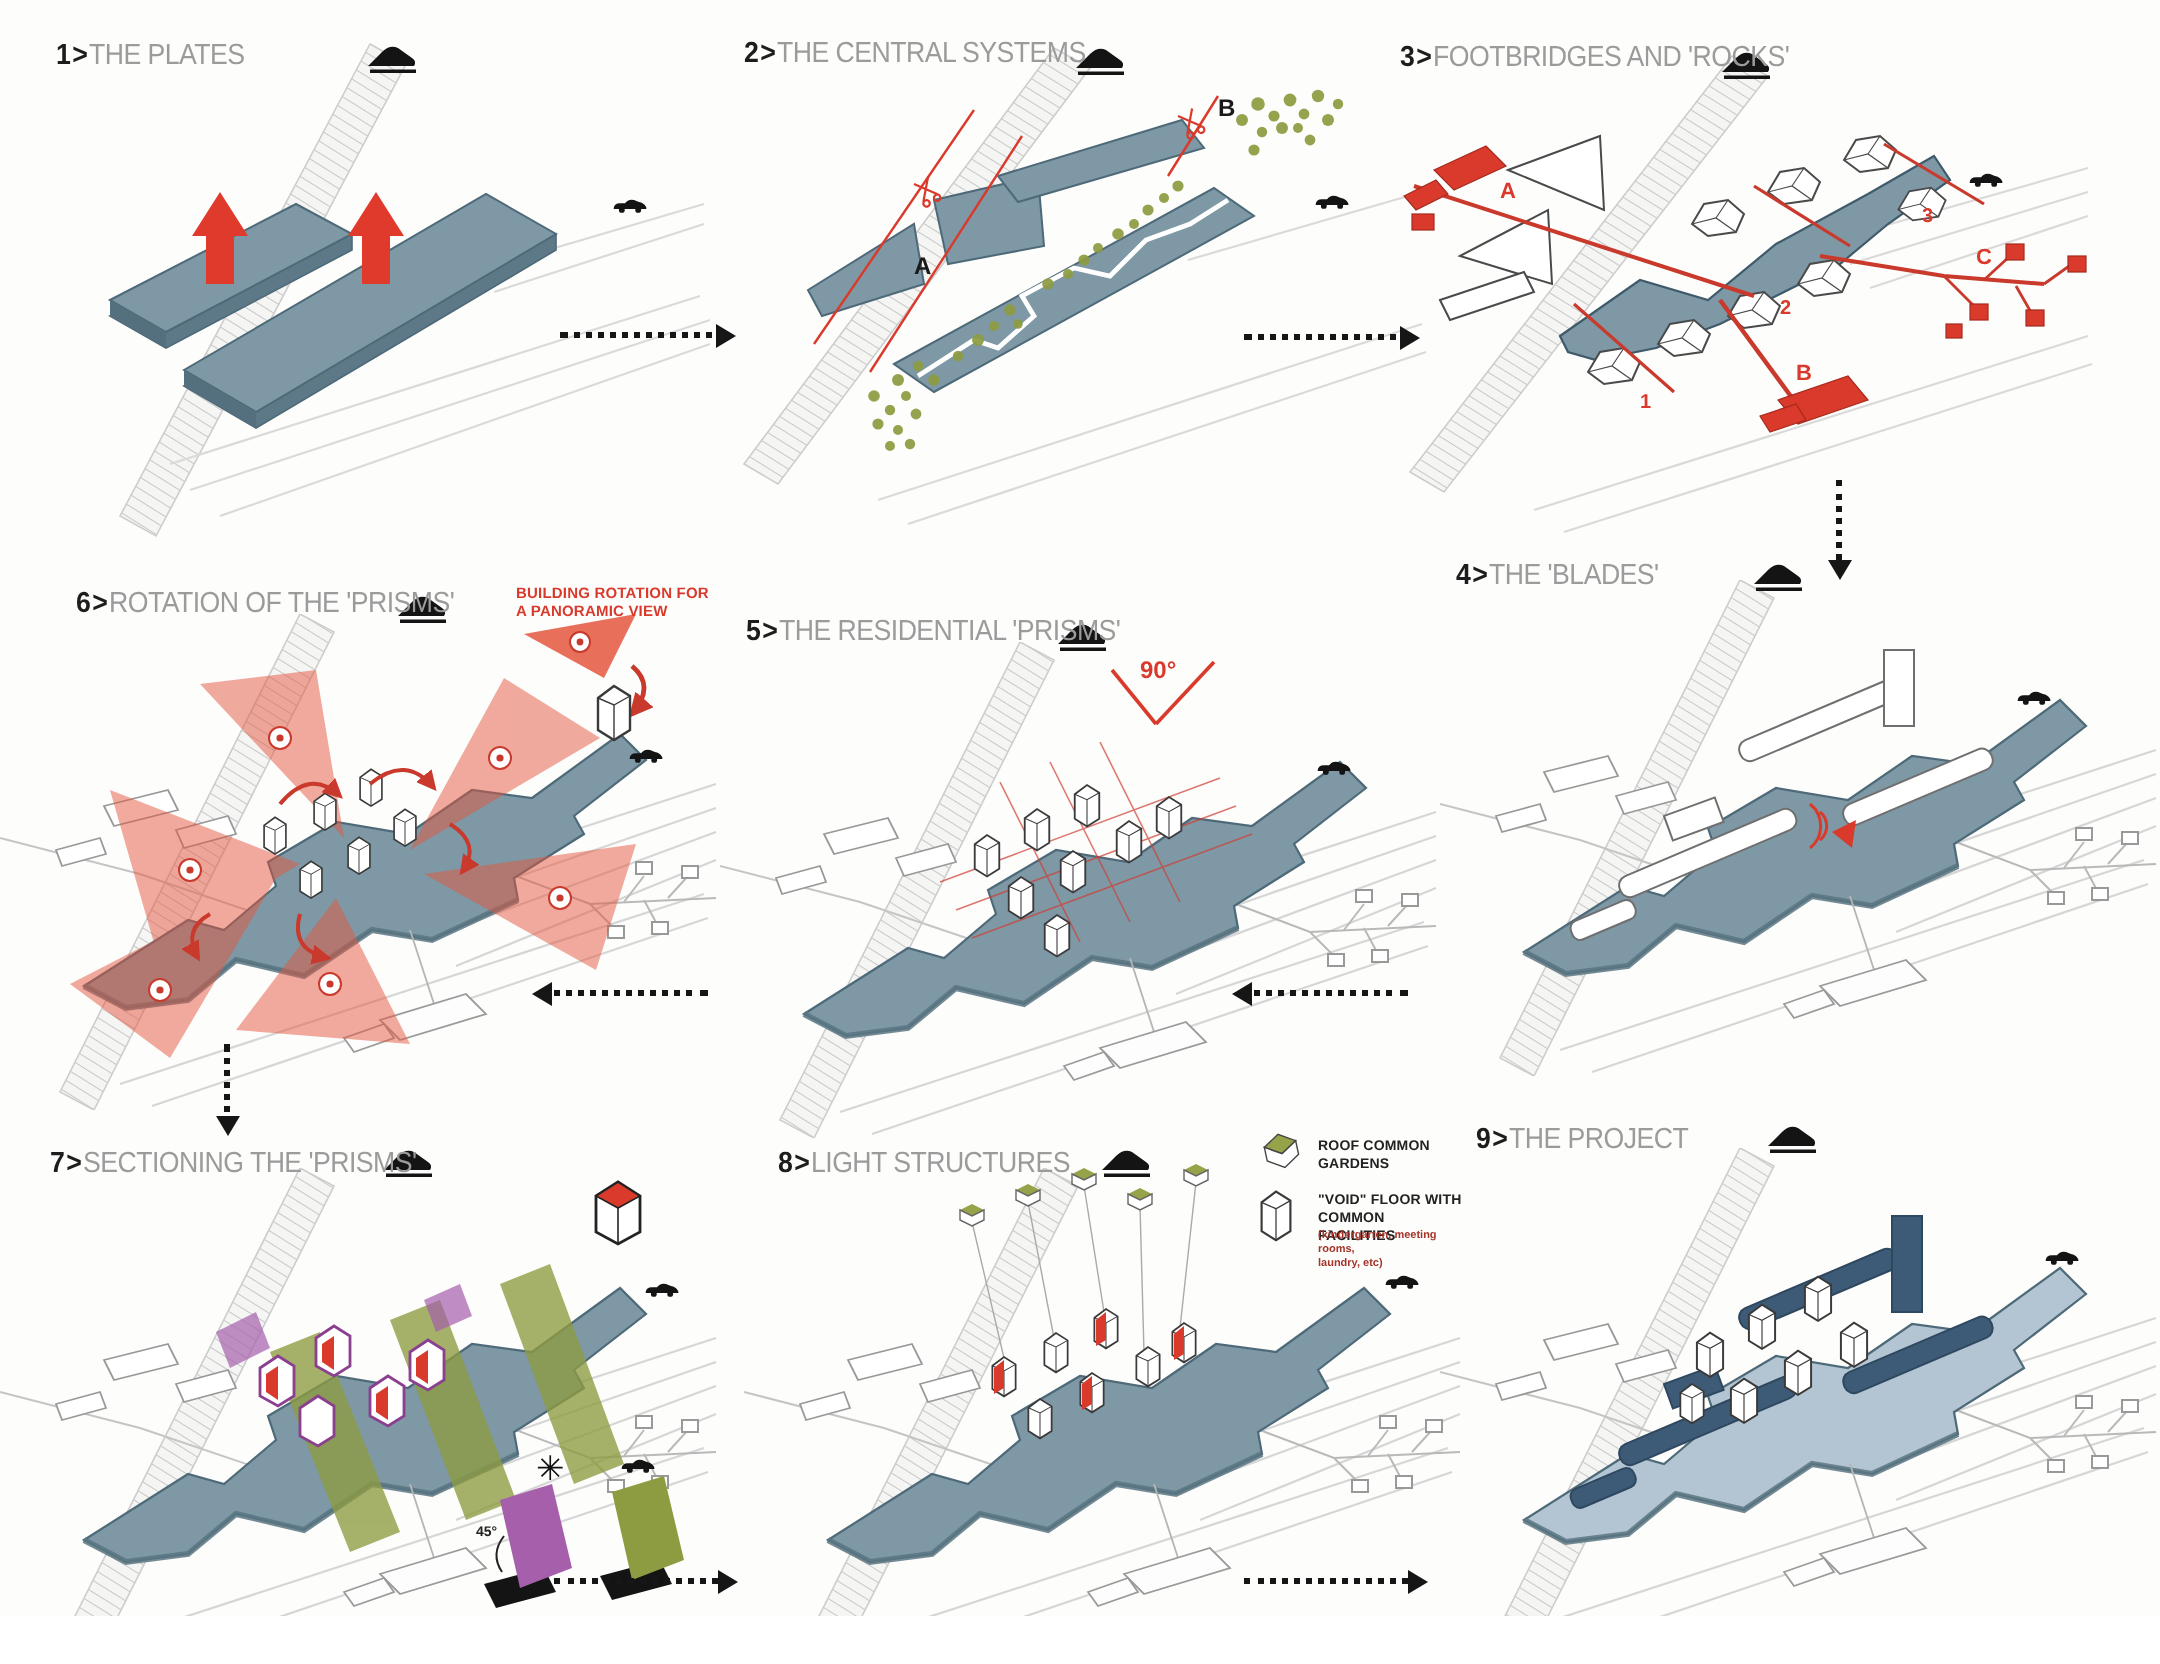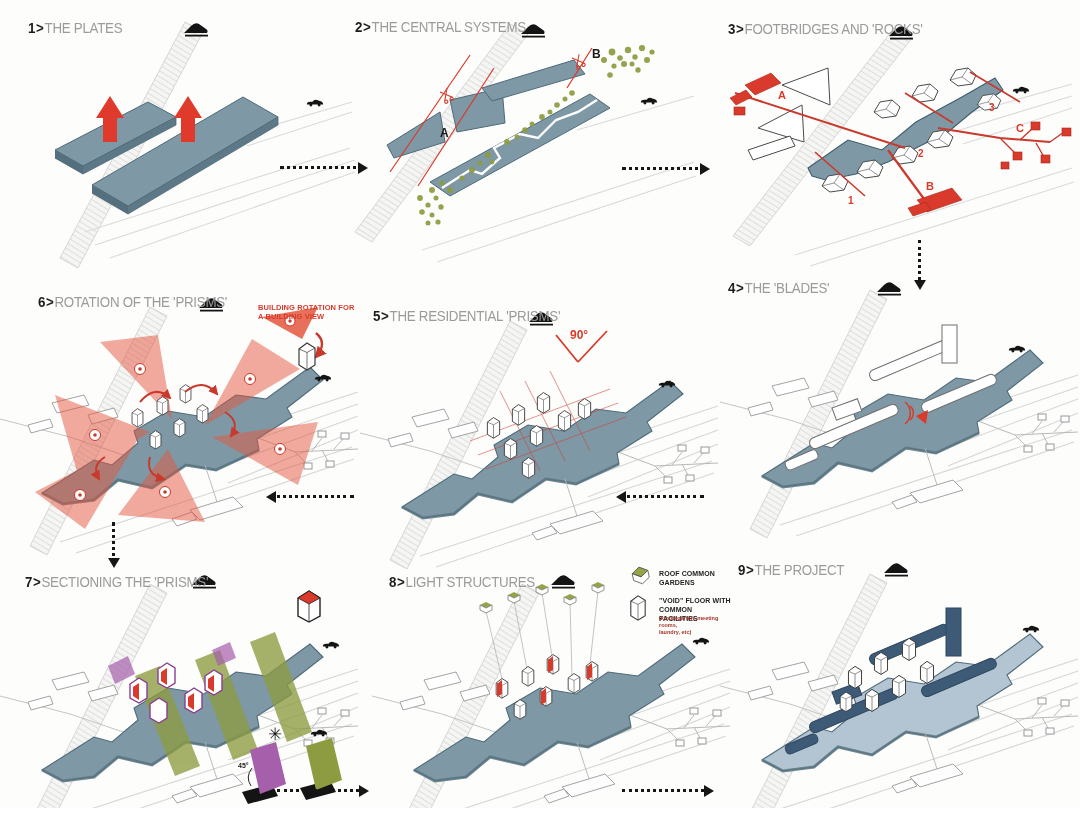--- a/index.html
+++ b/index.html
@@ -4,21 +4,21 @@
 <style>
   html,body{margin:0;padding:0;background:#ffffff;}
   body{font-family:"Liberation Sans",sans-serif;}
   #stage{position:relative;width:1080px;height:808px;background:#fdfdfc;overflow:hidden;}
   .panel{position:absolute;width:360px;height:278px;}
   .panel svg{position:absolute;left:0;top:0;}
   .prow{position:absolute;white-space:nowrap;font-size:14.5px;letter-spacing:-.3px;transform:scaleX(.92);transform-origin:0 0;z-index:5;}
   .pnum{font-weight:700;color:#1d1d1d;}
   .psep{font-weight:700;color:#1d1d1d;padding:0 1px;}
   .ptit{color:#9b9b9b;font-weight:400;}
-  .legend-red{position:absolute;font-size:7.5px;font-weight:700;color:#d93a2b;line-height:1.25;letter-spacing:.1px;z-index:5;margin-top:11px;}
+  .legend-red{position:absolute;font-size:7.5px;font-weight:700;color:#d93a2b;line-height:1.25;letter-spacing:.1px;z-index:5;}
   .legend-blk{position:absolute;font-size:7px;font-weight:700;color:#222;line-height:1.3;letter-spacing:.1px;z-index:5;}
   .legend-sub{position:absolute;font-size:5.5px;font-weight:700;color:#a5342a;line-height:1.25;z-index:5;}
   
   .arr{position:absolute;z-index:6;}
   .arr-r{height:0;border-top:3px dotted #161616;}
   .arr-r::after{content:"";position:absolute;right:-10px;top:-7.5px;border:6px solid transparent;border-left:10px solid #161616;}
   .arr-l{height:0;border-top:3px dotted #161616;}
   .arr-l::before{content:"";position:absolute;left:-10px;top:-7.5px;border:6px solid transparent;border-right:10px solid #161616;}
   .arr-d{width:0;border-left:3px dotted #161616;}
   .arr-d::after{content:"";position:absolute;left:-7.5px;bottom:-10px;border:6px solid transparent;border-top:10px solid #161616;}
@@ -117,21 +117,21 @@
     </g>
     <g fill="#e03a2c">
       <polygon points="110,96 96,118 103,118 103,142 117,142 117,118 124,118"></polygon>
       <polygon points="188,96 174,118 181,118 181,142 195,142 195,118 202,118"></polygon>
     </g>
     <use href="#sym-train" x="183" y="22" width="26" height="16"></use>
     <use href="#sym-car" x="306" y="98" width="18" height="9"></use>
   </svg>
 </div>
 
-<div class="panel" style="left:342px;top:0">
+<div class="panel" style="left:359px;top:0">
   <div class="prow" style="left:13px;top:19px">
     <span class="pnum">2</span><span class="psep">&gt;</span><span class="ptit">THE CENTRAL SYSTEMS</span>
   </div>
   <svg width="360" height="278" viewBox="0 0 360 278">
     <polygon points="168,24 186,34 30,242 13,232" fill="url(#hatch)" stroke="#cdcdcd" stroke-width="0.8"></polygon>
     <g stroke="#dadada" stroke-width="1.1" fill="none">
       <path d="M80,250 L352,162"></path>
           <path d="M95,262 L354,176"></path>
           <path d="M235,130 L352,96"></path>
     </g>
@@ -199,21 +199,21 @@
           <circle cx="86" cy="223" r="2.5"></circle>
           <circle cx="96" cy="222" r="2.6"></circle>
     </g>
     <text class="lblA" x="98" y="137" font-size="12">A</text>
     <text class="lblA" x="250" y="58" font-size="12">B</text>
     <use href="#sym-train" x="178" y="23" width="26" height="16"></use>
     <use href="#sym-car" x="298" y="96" width="18" height="9"></use>
   </svg>
 </div>
 
-<div class="panel" style="left:720px;top:0">
+<div class="panel" style="left:692px;top:0">
   <div class="prow" style="left:8px;top:21px">
     <span class="pnum">3</span><span class="psep">&gt;</span><span class="ptit">FOOTBRIDGES AND 'ROCKS'</span>
   </div>
   <svg width="360" height="278" viewBox="0 0 360 278">
     <polygon points="174,28 192,38 30,246 13,236" fill="url(#hatch)" stroke="#cdcdcd" stroke-width="0.8"></polygon>
     <g stroke="#dadada" stroke-width="1.1" fill="none">
       <path d="M75,255 L352,168"></path>
           <path d="M90,266 L354,182"></path>
           <path d="M225,120 L352,84"></path>
           <path d="M233,132 L352,96"></path>
@@ -266,21 +266,21 @@
     <use href="#sym-car" x="292" y="85" width="18" height="9"></use>
   </svg>
 </div>
 
 <div class="panel" style="left:0;top:277px">
   <div class="prow" style="left:38px;top:17px">
     <span class="pnum">6</span><span class="psep">&gt;</span><span class="ptit">ROTATION OF THE 'PRISMS'</span>
   </div>
   <div class="legend-red" style="left:258px;top:15px">
     <div>BUILDING ROTATION FOR</div>
-    <div>A BUILDING VIEW</div>
+    <div>A PANORAMIC VIEW</div>
   </div>
   <svg width="360" height="278" viewBox="0 0 360 278">
     <g transform="translate(0,30)">
       <use href="#sym-base" width="360" height="250"></use>
       <g fill="#e4573e" opacity="0.5">
         <polygon points="150,125 55,88 78,168"></polygon>
         <polygon points="172,112 100,35 158,28"></polygon>
         <polygon points="205,118 252,32 300,62"></polygon>
         <polygon points="212,130 318,115 298,178"></polygon>
         <polygon points="168,142 205,215 118,208"></polygon>

